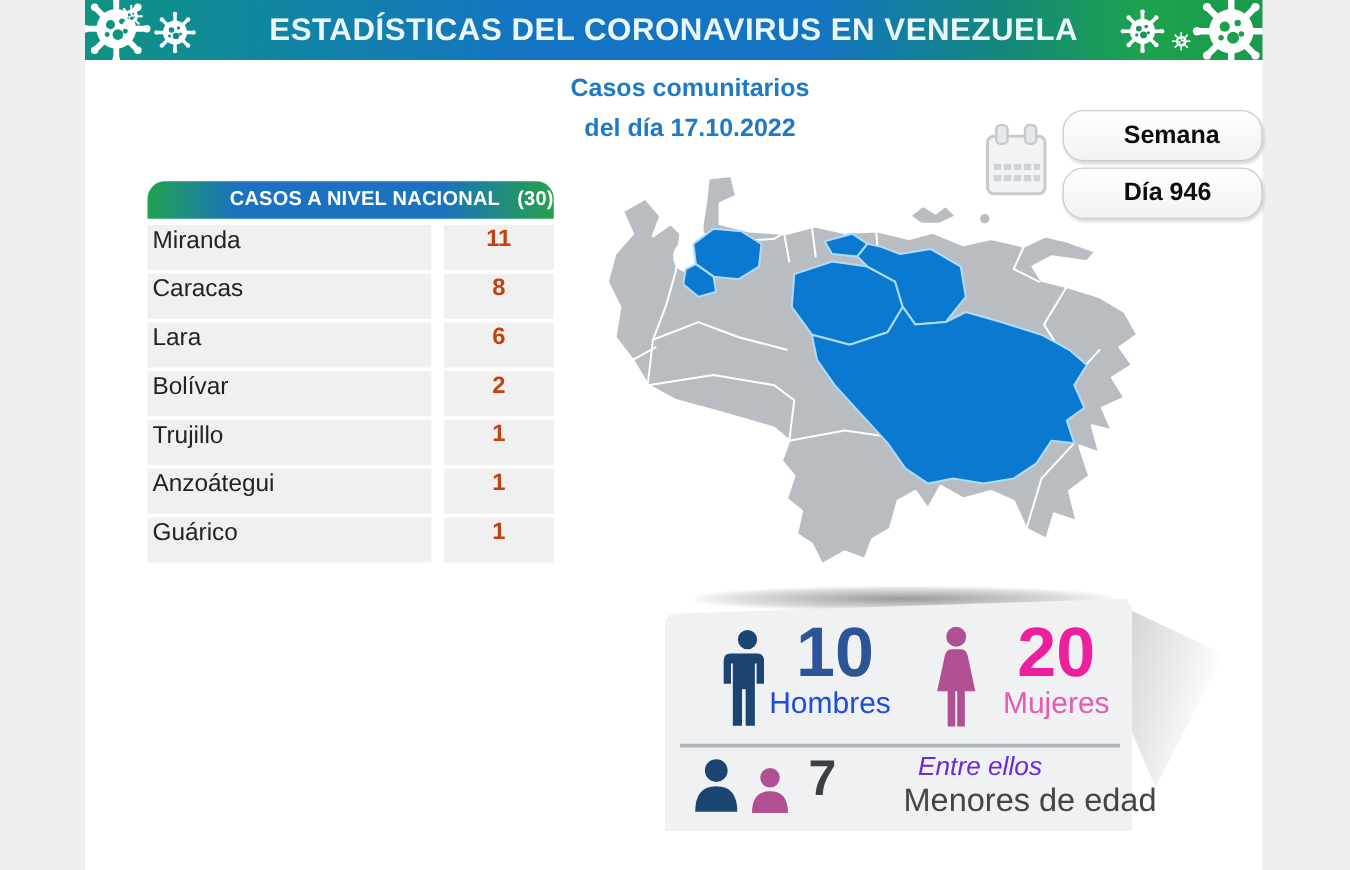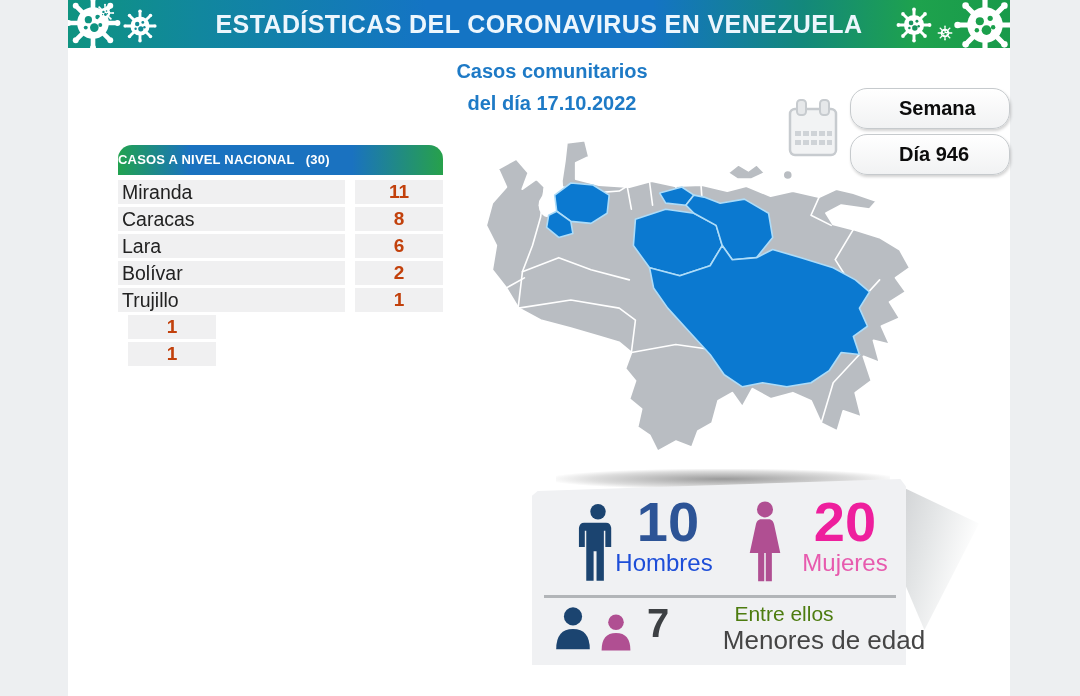--- a/index.html
+++ b/index.html
@@ -24,25 +24,25 @@
   .calendar{position:absolute;left:786px;top:97px;width:54px;height:64px;}
   .badge{position:absolute;left:850px;width:160px;height:41px;border-radius:17px;
          background:linear-gradient(#ffffff,#f1f2f3);border:1.5px solid #c6cacd;
          box-shadow:1px 2px 3px rgba(0,0,0,.18);box-sizing:border-box;
          font-size:20px;font-weight:bold;color:#0c0c0c;line-height:38px;padding-left:48px;}
   .badge.semana{top:88px;}
   .badge.dia{top:134px;}
 
   
   .tbl{position:absolute;left:118px;top:145px;width:325px;}
-  .tbl-head{height:30px;line-height:30px;text-align:left;color:#fff;font-weight:bold;font-size:13px;
+  .tbl-head{height:30px;line-height:30px;text-align:right;color:#fff;font-weight:bold;font-size:16px;
             border-radius:14px 14px 0 0;letter-spacing:.2px;
             background:linear-gradient(90deg,#21a24f 0%,#1a72c0 22%,#1a72c0 72%,#27a14b 100%);}
   .tbl-rows{margin-top:5px;}
-  .trow{display:flex;height:24px;margin-bottom:3px;}
+  .trow{display:flex;height:36px;margin-bottom:3px;}
   .trow .tname{flex:1;background:#f0f0f1;font-size:19.5px;color:#222;line-height:24px;padding-left:4px;}
   .trow .tval{width:88px;margin-left:10px;background:#f0f0f1;text-align:center;
               font-size:19px;font-weight:bold;color:#c2410c;line-height:24px;}
 
   
   .map{position:absolute;left:478px;top:128px;width:444px;height:334px;}
 
   
   .panel-shadow{position:absolute;left:556px;top:469px;width:334px;height:20px;
         background:radial-gradient(ellipse at 50% 50%,rgba(70,70,70,.55),rgba(120,120,120,.25) 55%,transparent 75%);}
@@ -58,21 +58,21 @@
   .num-women{left:805px;top:498px;width:80px;color:#ee1f9d;}
   .lbl-women{left:787px;top:550px;width:116px;color:#e75bae;}
   .man-icon{position:absolute;left:576px;top:503px;width:44px;height:82px;}
   .woman-icon{position:absolute;left:741px;top:501px;width:48px;height:84px;}
   .divider{position:absolute;left:544px;top:595px;width:352px;height:2.5px;background:#b2b5b8;}
   .bust-man{position:absolute;left:552px;top:605px;width:42px;height:48px;}
   .bust-woman{position:absolute;left:598px;top:612px;width:36px;height:42px;}
   .minor-num{position:absolute;left:636px;top:601px;width:44px;text-align:center;
              font-size:40px;font-weight:bold;color:#3d4043;}
   .minor-txt1{position:absolute;left:680px;top:602px;width:208px;text-align:center;
-             font-size:21px;color:#4d7c0f;}
+             font-size:21px;color:#6d28d9;font-style:italic;}
   .minor-txt2{position:absolute;left:720px;top:625px;width:208px;text-align:center;
              font-size:26px;color:#454545;}
 </style>
 </head>
 <body>
 
 <div class="stage">
   <div class="sheet"></div>
 
   <div class="banner">
@@ -282,23 +282,25 @@
         </div>
         <div class="trow">
           <div class="tname">Bolívar</div>
           <div class="tval">2</div>
         </div>
         <div class="trow">
           <div class="tname">Trujillo</div>
           <div class="tval">1</div>
         </div>
         <div class="trow">
+          <div class="tname">Anzoátegui</div>
           <div class="tval">1</div>
         </div>
         <div class="trow">
+          <div class="tname">Guárico</div>
           <div class="tval">1</div>
         </div>
       </div>
   </div>
 
   <svg class="map" viewBox="0 0 440 330">
 
     <path fill="#b9bdc2" stroke="#ffffff" stroke-width="2" stroke-linejoin="round" d="
       M 88 14 L 106 12 L 110 28 L 97 34 L 97 50 L 120 56 L 150 58 L 172 52 L 195 57 L 222 56
       L 247 62 L 266 57 L 290 67 L 312 62 L 338 68 L 355 60 L 372 64 L 395 72 L 388 80 L 360 76

